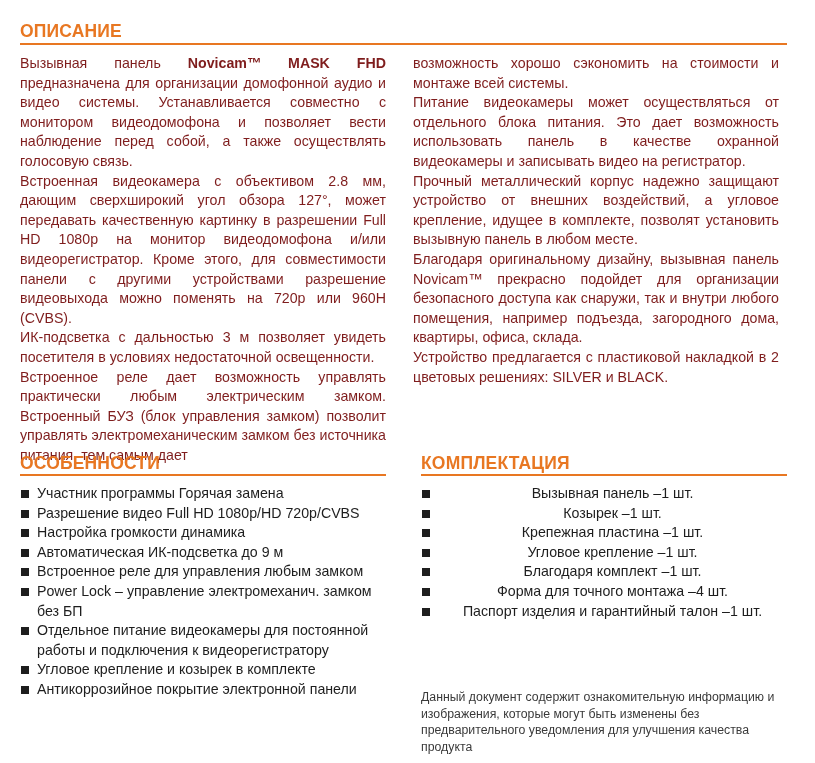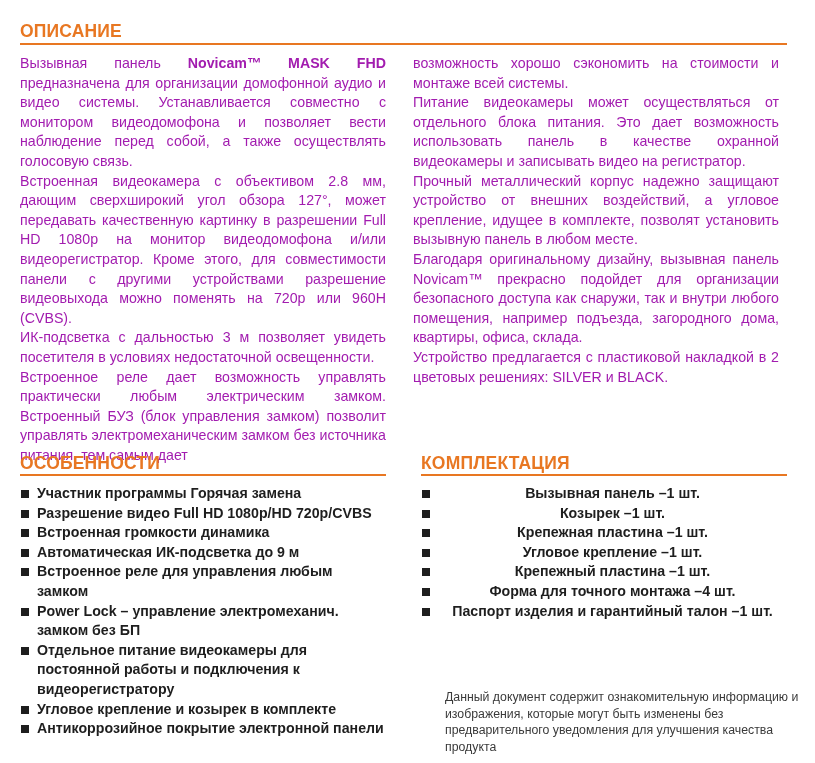--- a/index.html
+++ b/index.html
@@ -1,26 +1,26 @@
 <!DOCTYPE html>
 <html><head>
 <meta charset="utf-8">
 <style>
   html, body { margin: 0; padding: 0; background: #ffffff; }
   body { width: 815px; height: 763px; position: relative; overflow: hidden;
          font-family: "Liberation Sans", sans-serif; color: #1a1a1a; }
   .section-title { position: absolute; font-weight: bold; font-size: 19px; color: #e87722;
                    letter-spacing: 0.2px; line-height: 22px; transform: scaleX(0.92); transform-origin: left; }
   .rule { position: absolute; height: 2px; background: #e87722; }
-  .col { position: absolute; font-size: 14.2px; line-height: 19.6px; color: #a21caf;
+  .col { position: absolute; font-size: 14.2px; line-height: 19.6px; color: #7f1d1d;
          text-align: justify; }
   .col p { margin: 0; }
   .col b { font-weight: bold; }
   .flist { position: absolute; margin: 0; padding: 0; list-style: none; font-size: 14.2px; line-height: 19.6px; color: #1e1e1e; }
-  .flist li { position: relative; padding-left: 17px; font-weight: bold; }
+  .flist li { position: relative; padding-left: 17px; }
   .flist li .bullet { position: absolute; left: 1px; top: 6px; width: 8px; height: 8px; background: #1e1e1e; }
   .kit li { display: flex; justify-content: center; }
   .disclaimer { position: absolute; font-size: 12.3px; line-height: 16.5px; color: #3a3a3a; }
 </style>
 </head>
 <body>
 
 <div class="section-title" style="left:20px; top:20px;">ОПИСАНИЕ</div>
 <div class="rule" style="left:20px; top:43px; width:767px;"></div>
 
@@ -38,21 +38,21 @@
   <p>Благодаря оригинальному дизайну, вызывная панель Novicam™ прекрасно подойдет для организации безопасного доступа как снаружи, так и внутри любого помещения, например подъезда, загородного дома, квартиры, офиса, склада.</p>
   <p>Устройство предлагается с пластиковой накладкой в 2 цветовых решениях: SILVER и BLACK.</p>
 </div>
 
 <div class="section-title" style="left:20px; top:452px;">ОСОБЕННОСТИ</div>
 <div class="rule" style="left:20px; top:474px; width:366px;"></div>
 
 <ul class="flist" style="left:20px; top:484px; width:366px;">
   <li><span class="bullet"></span><span>Участник программы Горячая замена</span></li>
   <li><span class="bullet"></span><span>Разрешение видео Full HD 1080p/HD 720p/CVBS</span></li>
-  <li><span class="bullet"></span><span>Встроенная громкости динамика</span></li>
+  <li><span class="bullet"></span><span>Настройка громкости динамика</span></li>
   <li><span class="bullet"></span><span>Автоматическая ИК-подсветка до 9 м</span></li>
   <li><span class="bullet"></span><span>Встроенное реле для управления любым замком</span></li>
   <li><span class="bullet"></span><span>Power Lock – управление электромеханич. замком без БП</span></li>
   <li><span class="bullet"></span><span>Отдельное питание видеокамеры для постоянной работы и подключения к видеорегистратору</span></li>
   <li><span class="bullet"></span><span>Угловое крепление и козырек в комплекте</span></li>
   <li><span class="bullet"></span></li>
   <li><span class="bullet"></span><span>Антикоррозийное покрытие электронной панели</span></li>
 </ul>
 
 <div class="section-title" style="left:421px; top:452px;">КОМПЛЕКТАЦИЯ</div>
@@ -74,28 +74,28 @@
       <span>Крепежная пластина –</span>
       <span>1 шт.</span>
     </li>
   <li>
       <span class="bullet"></span>
       <span>Угловое крепление –</span>
       <span>1 шт.</span>
     </li>
   <li>
       <span class="bullet"></span>
-      <span>Крепежный пластина –</span>
+      <span>Благодаря комплект –</span>
       <span>1 шт.</span>
     </li>
   <li>
       <span class="bullet"></span>
       <span>Форма для точного монтажа –</span>
       <span>4 шт.</span>
     </li>
   <li>
       <span class="bullet"></span>
       <span>Паспорт изделия и гарантийный талон –</span>
       <span>1 шт.</span>
     </li>
 </ul>
 
-<div class="disclaimer" style="left:421px; top:689px; width:366px;margin-left:24px;">Данный документ содержит ознакомительную информацию и изображения, которые могут быть изменены без предварительного уведомления для улучшения качества продукта</div>
+<div class="disclaimer" style="left:421px; top:689px; width:366px;">Данный документ содержит ознакомительную информацию и изображения, которые могут быть изменены без предварительного уведомления для улучшения качества продукта</div>
 
 </body></html>

